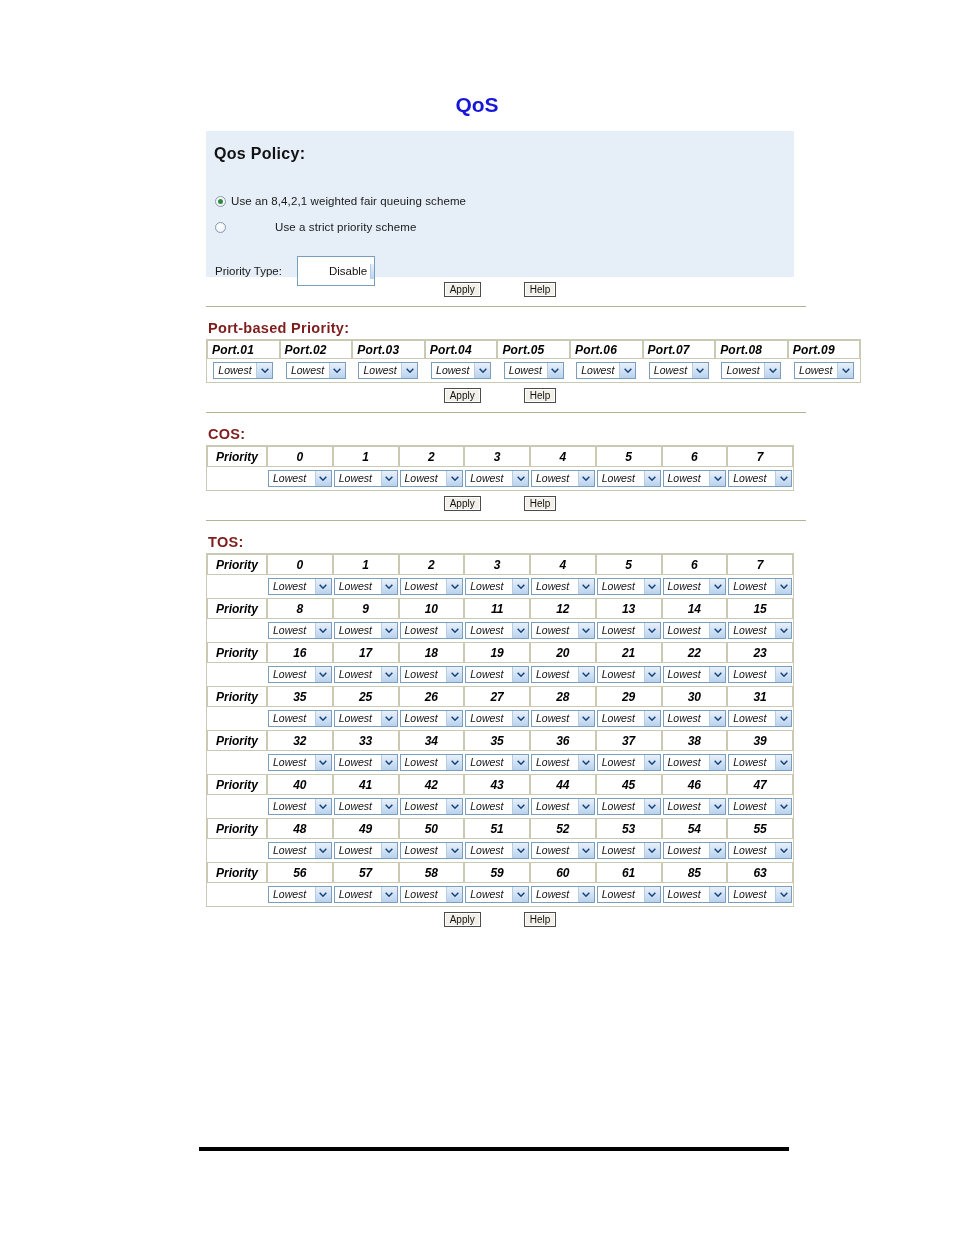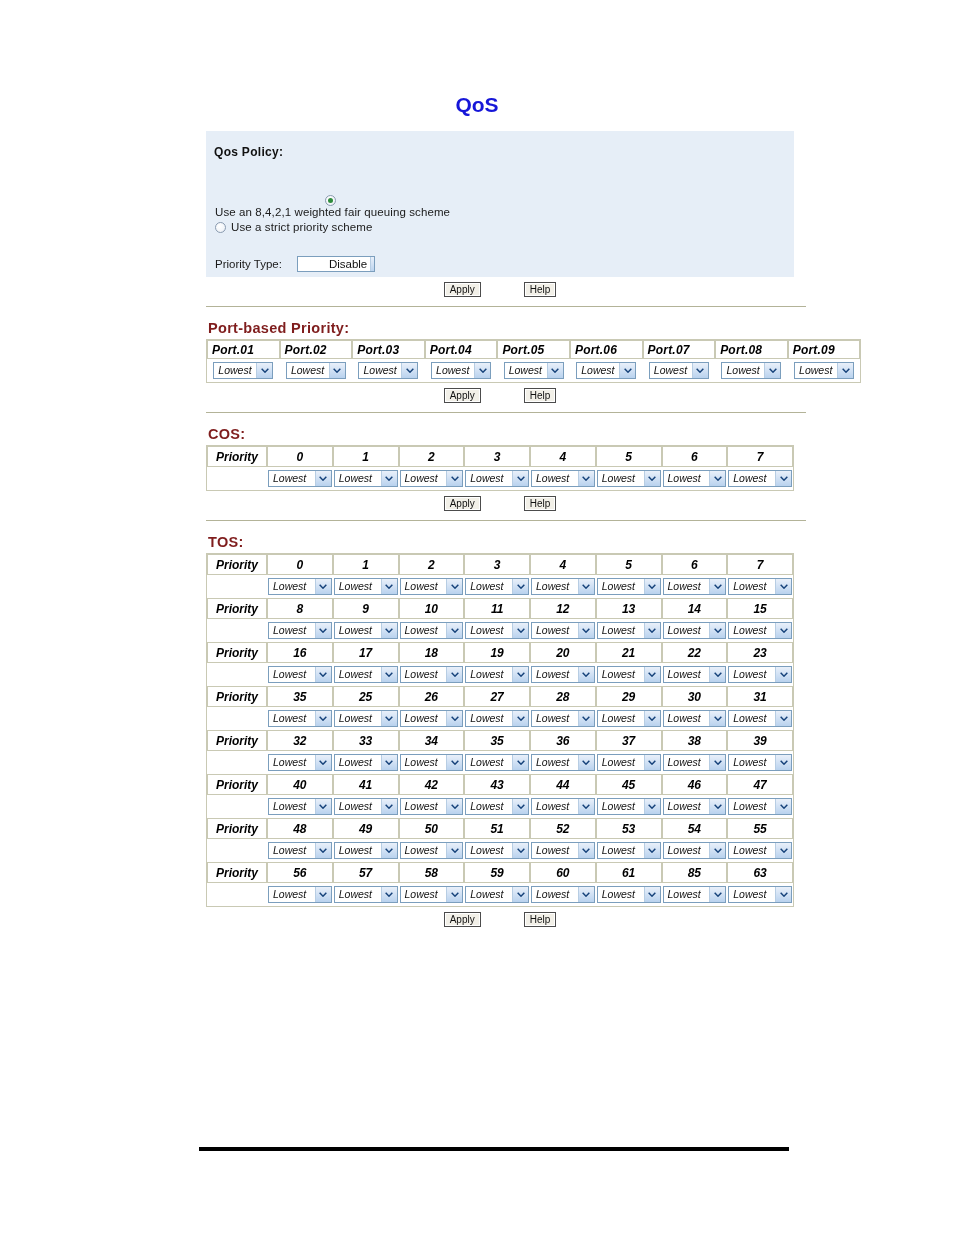--- a/index.html
+++ b/index.html
@@ -52,36 +52,36 @@
     background: #e6eef7;
     padding: 0px 0 0 0;
     position: relative;
     height: 146px;
     box-sizing: border-box;
   }
   .policy-heading {
     position: absolute;
     left: 8px;
     top: 14px;
-    font-size: 12px;
+    font-size: 16px;
     font-weight: bold;
     color: #111111;
     letter-spacing: 0.3px;
   }
   .radio-row {
     position: absolute;
     left: 9px;
     display: flex;
     align-items: center;
     font-size: 11.5px;
     color: #1a1a1a;
     letter-spacing: 0.1px;
   }
-  .radio-row.r1 { top: 64px; flex-direction: column; }
-  .radio-row.r2 { top: 90px; }
+  .radio-row.r1 { top: 64px; }
+  .radio-row.r2 { top: 90px; gap: 44px; }
 
   .radio {
     width: 11px;
     height: 11px;
     border-radius: 50%;
     border: 1px solid #8a9bb0;
     background: radial-gradient(circle at 38% 35%, #ffffff 0%, #f2f5f9 60%, #dfe6ee 100%);
     display: inline-block;
     margin-right: 5px;
     position: relative;
@@ -130,21 +130,21 @@
     flex: none;
     background: linear-gradient(#e9f0fa, #b9d2ee);
     border-left: 1px solid #b7cde3;
     display: flex;
     align-items: center;
     justify-content: center;
     margin-left: auto;
   }
   .sel .arrow svg { display: block; }
 
-  .sel-ptype { width: 78px; height: 16px; font-size: 11.5px; padding-left: 31px; }
+  .sel-ptype { width: 78px; height: 30px; font-size: 11.5px; padding-left: 31px; }
   .sel-port  { width: 60px; }
   .sel-cos   { width: 66px; }
   .sel-tos   { width: 66px; }
 
   
   .btn-row {
     width: 588px;
     text-align: center;
     margin-top: 5px;
   }

